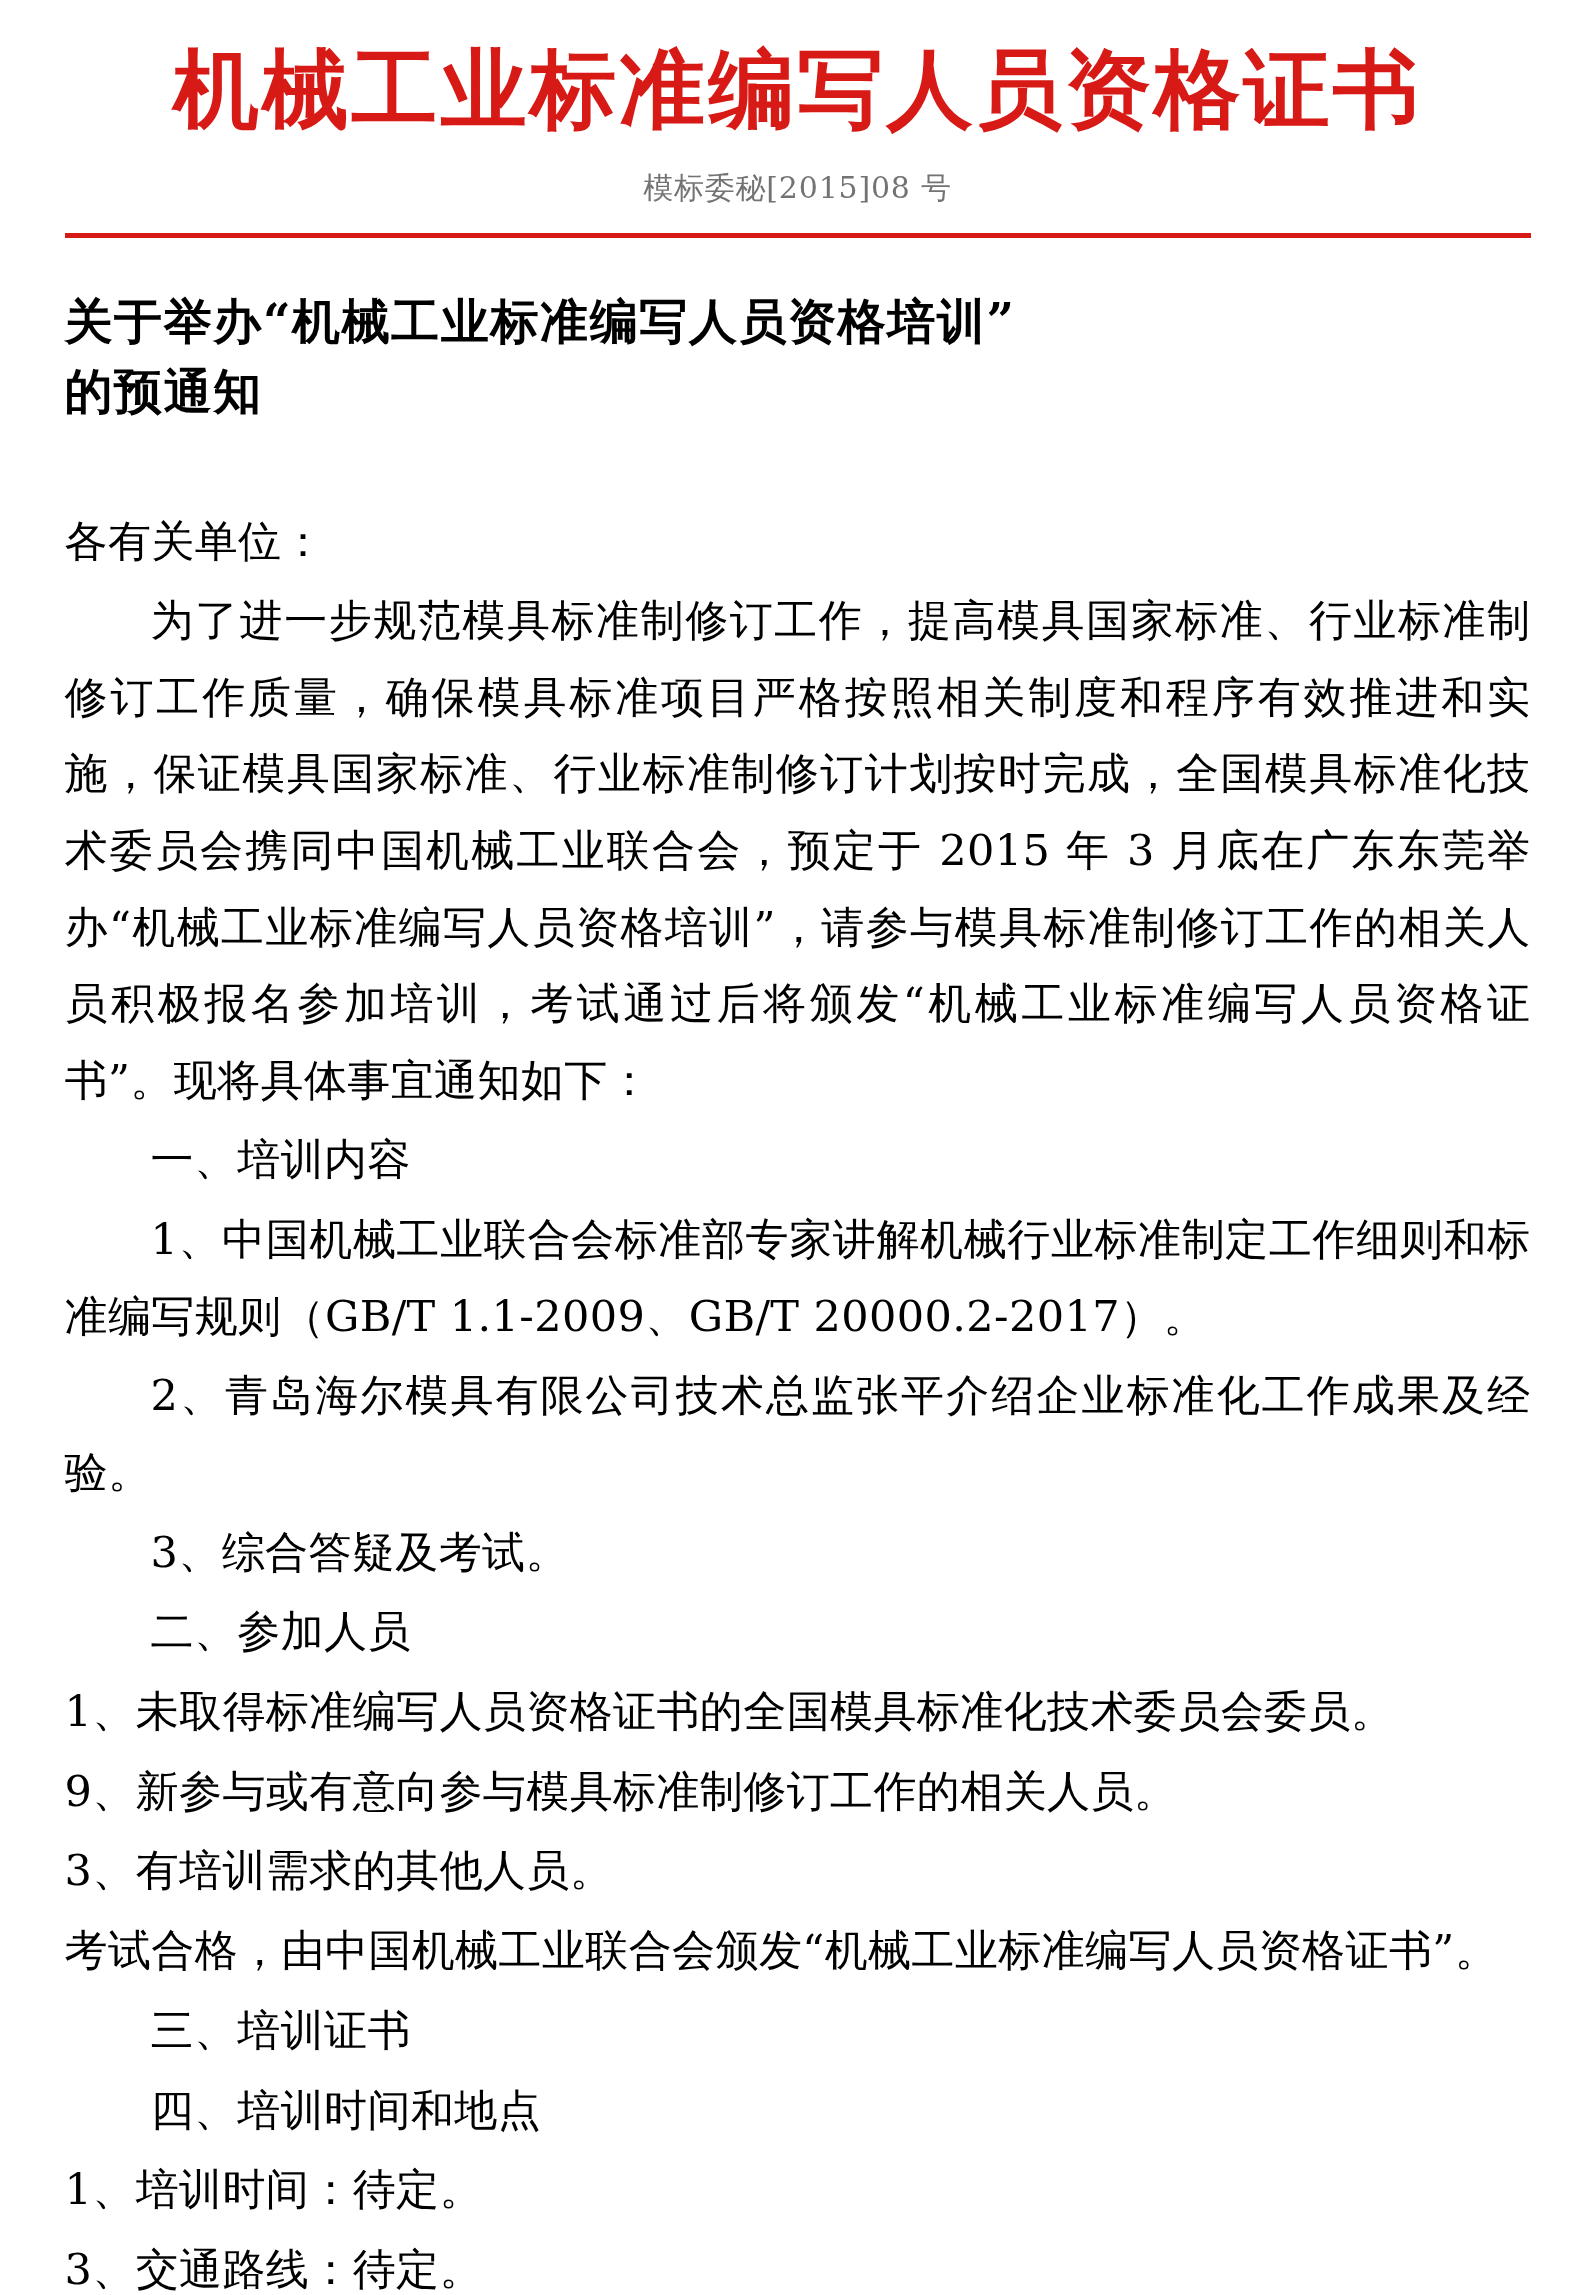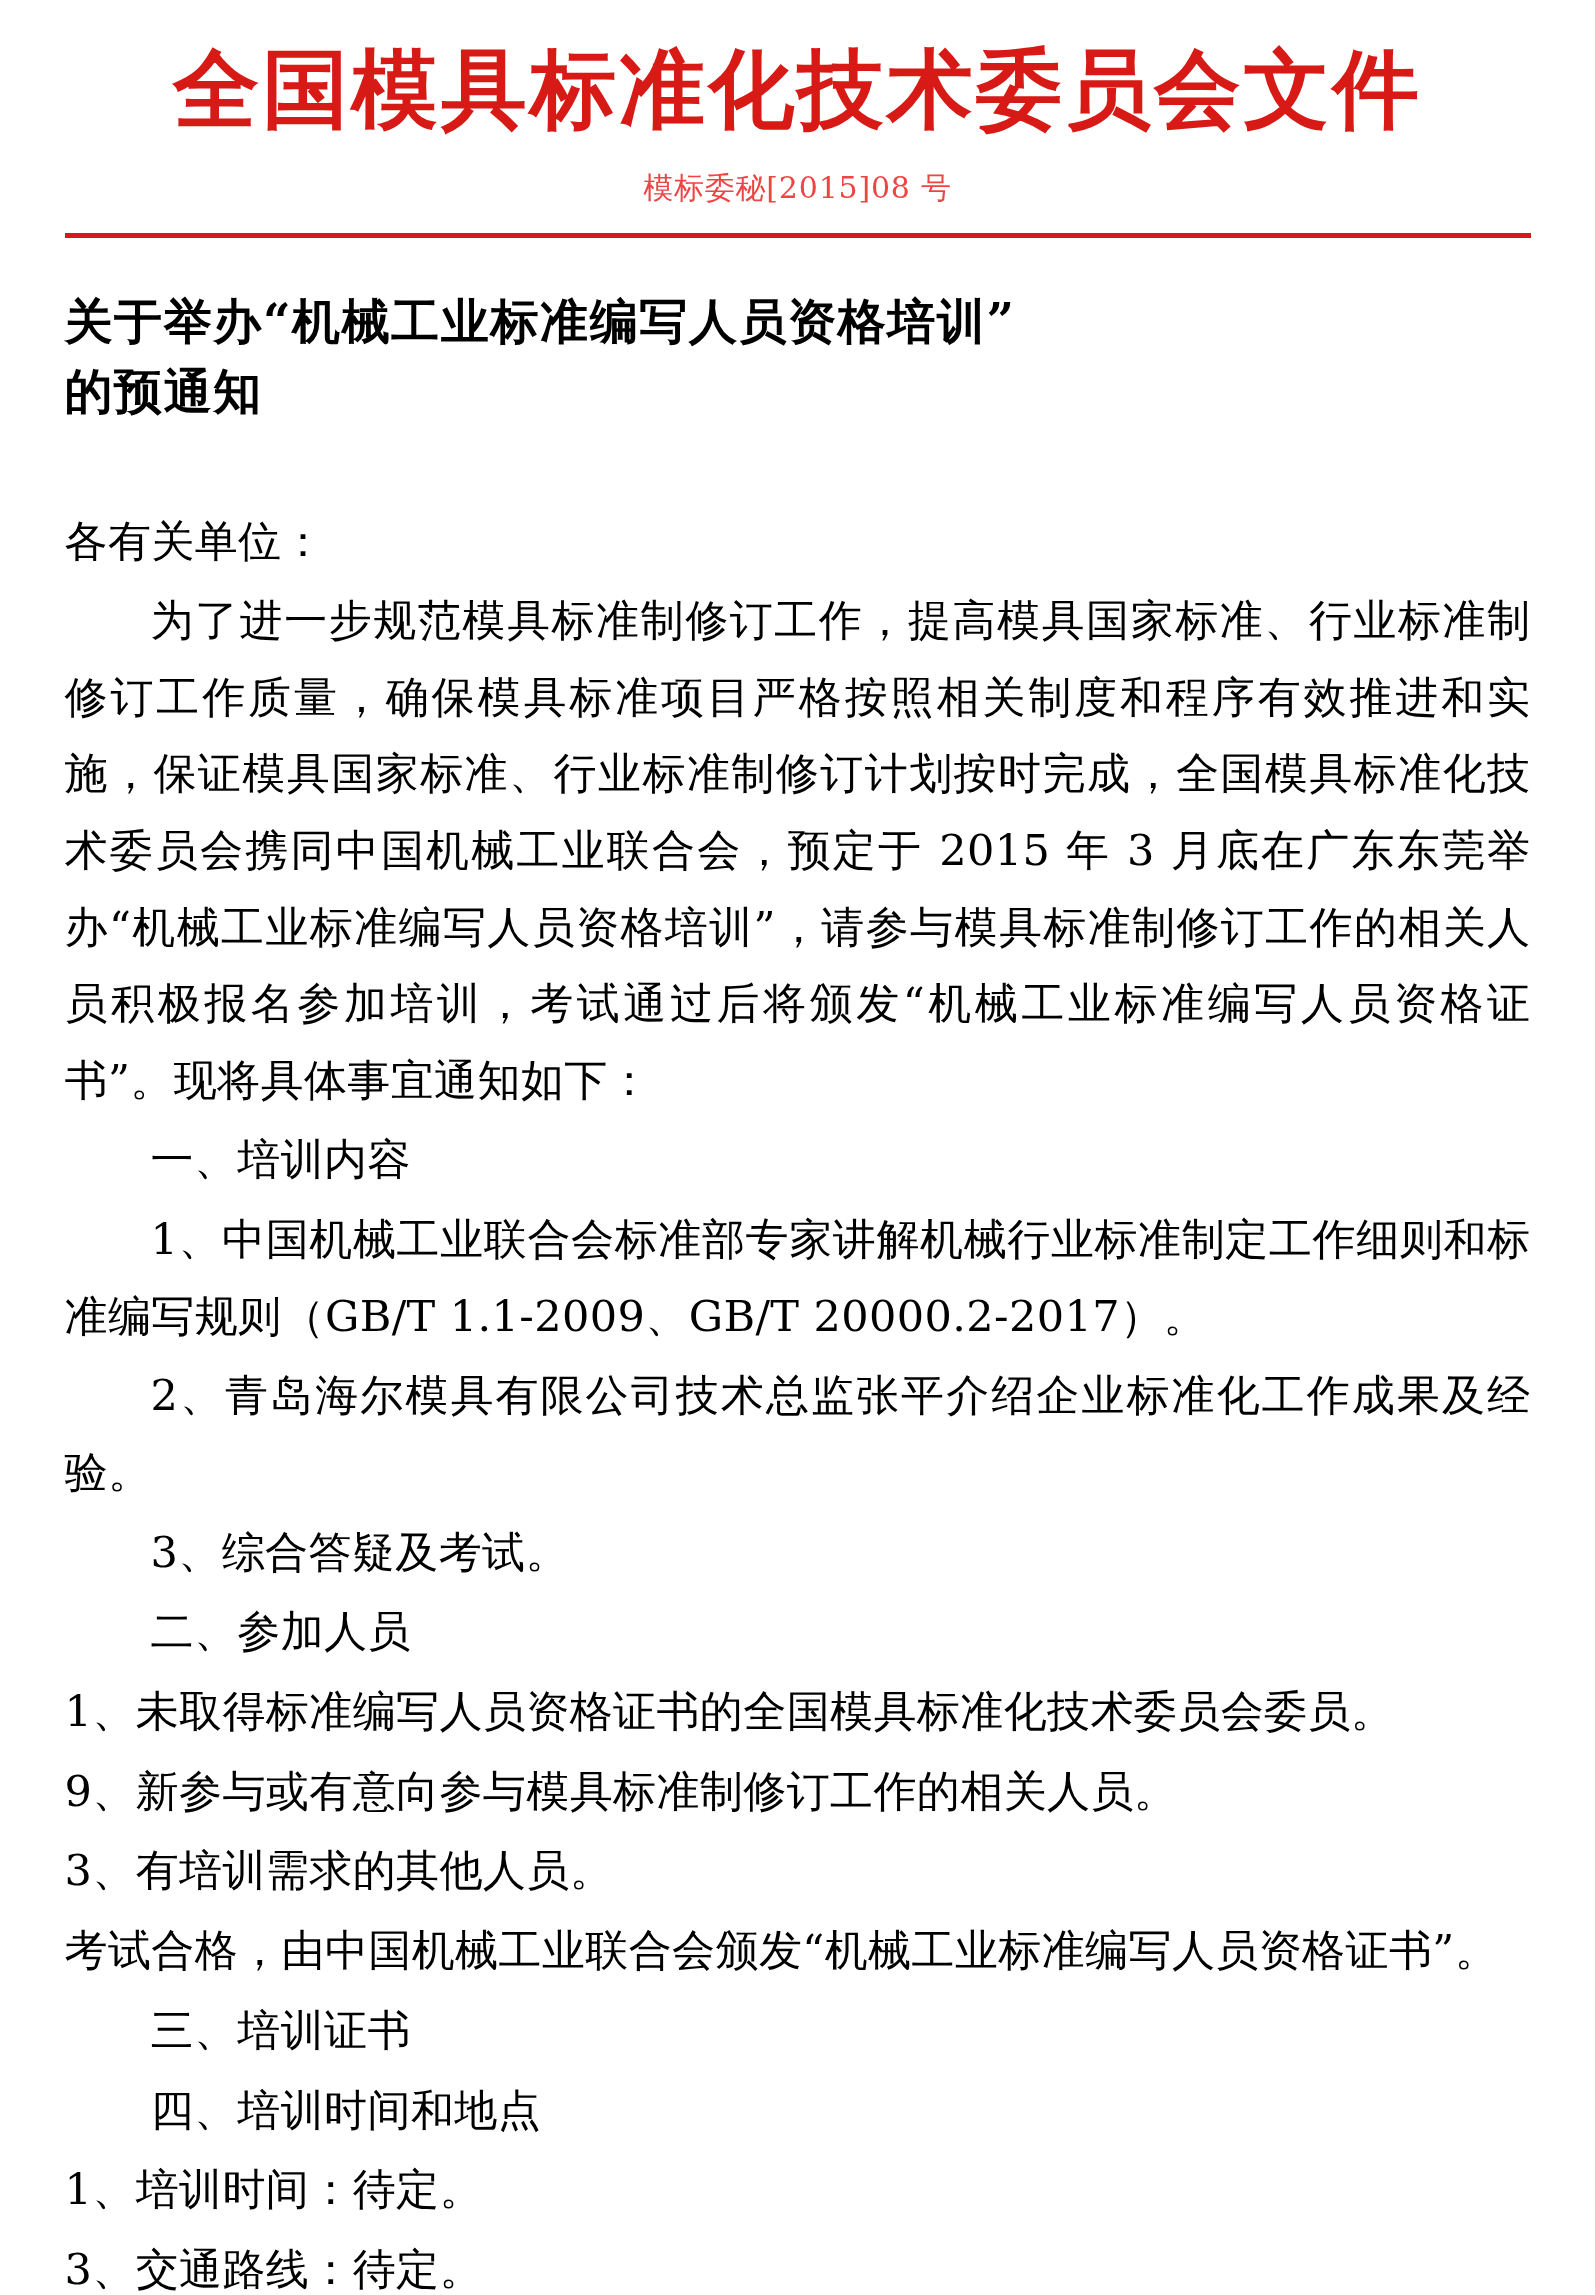--- a/index.html
+++ b/index.html
@@ -29,21 +29,21 @@
     font-family: "DejaVu Serif", "Liberation Serif", serif;
     font-weight: bold;
     font-size: 86px;
     letter-spacing: 3.2px;
     line-height: 1.15;
     margin: 8px 0 0 0;
     white-space: nowrap;
   }
   .doc-number {
     text-align: center;
-    color: #ef4444;
+    color: #737373;
     font-size: 30px;
     margin-top: 29px;
     letter-spacing: 0.8px;
   }
   .red-rule {
     height: 5.6px;
     background: #d81a16;
     margin: 24px auto 0 auto;
     width: 1466px;
   }
@@ -79,21 +79,21 @@
     text-indent: 2em;
     font-weight: normal;
   }
 </style>
 </head>
 <body>
 
 <div class="page">
   <div class="inner">
 
-    <div class="doc-header">全国模具标准化技术委员会文件</div>
+    <div class="doc-header">机械工业标准编写人员资格证书</div>
 
     <div class="doc-number">模标委秘[2015]08 号</div>
 
     <div class="red-rule"></div>
 
     <div class="title-block">
       <span class="title-line">关于举办“机械工业标准编写人员资格培训”</span>
       <span class="title-line">的预通知</span>
     </div>
 

